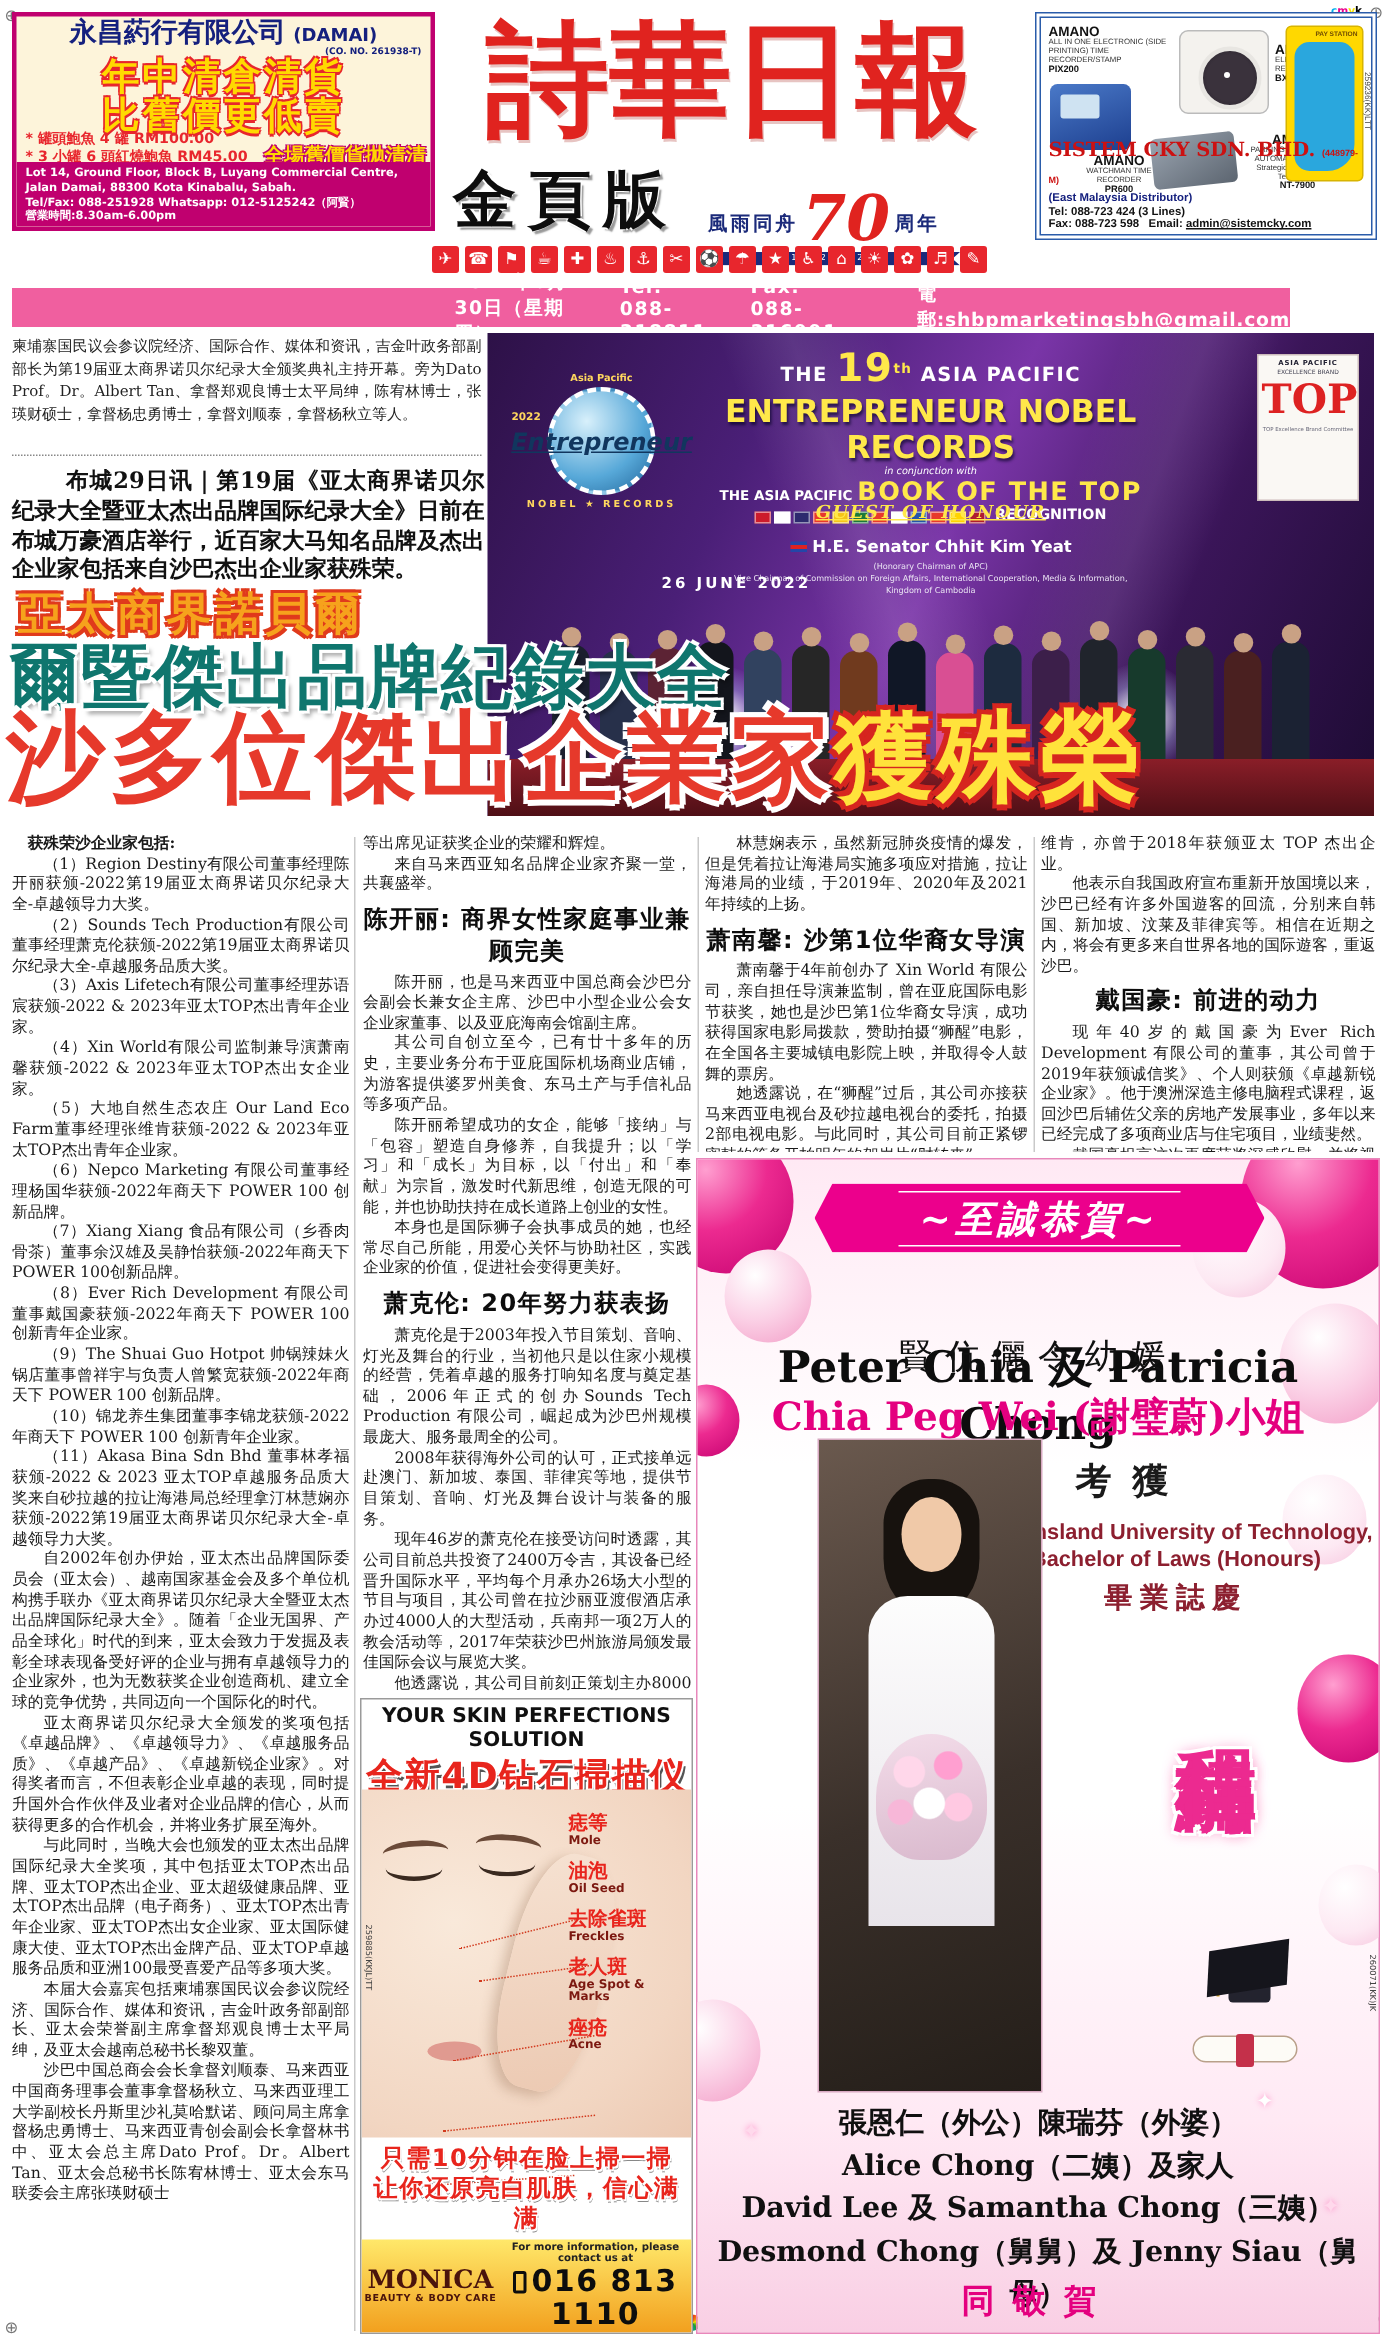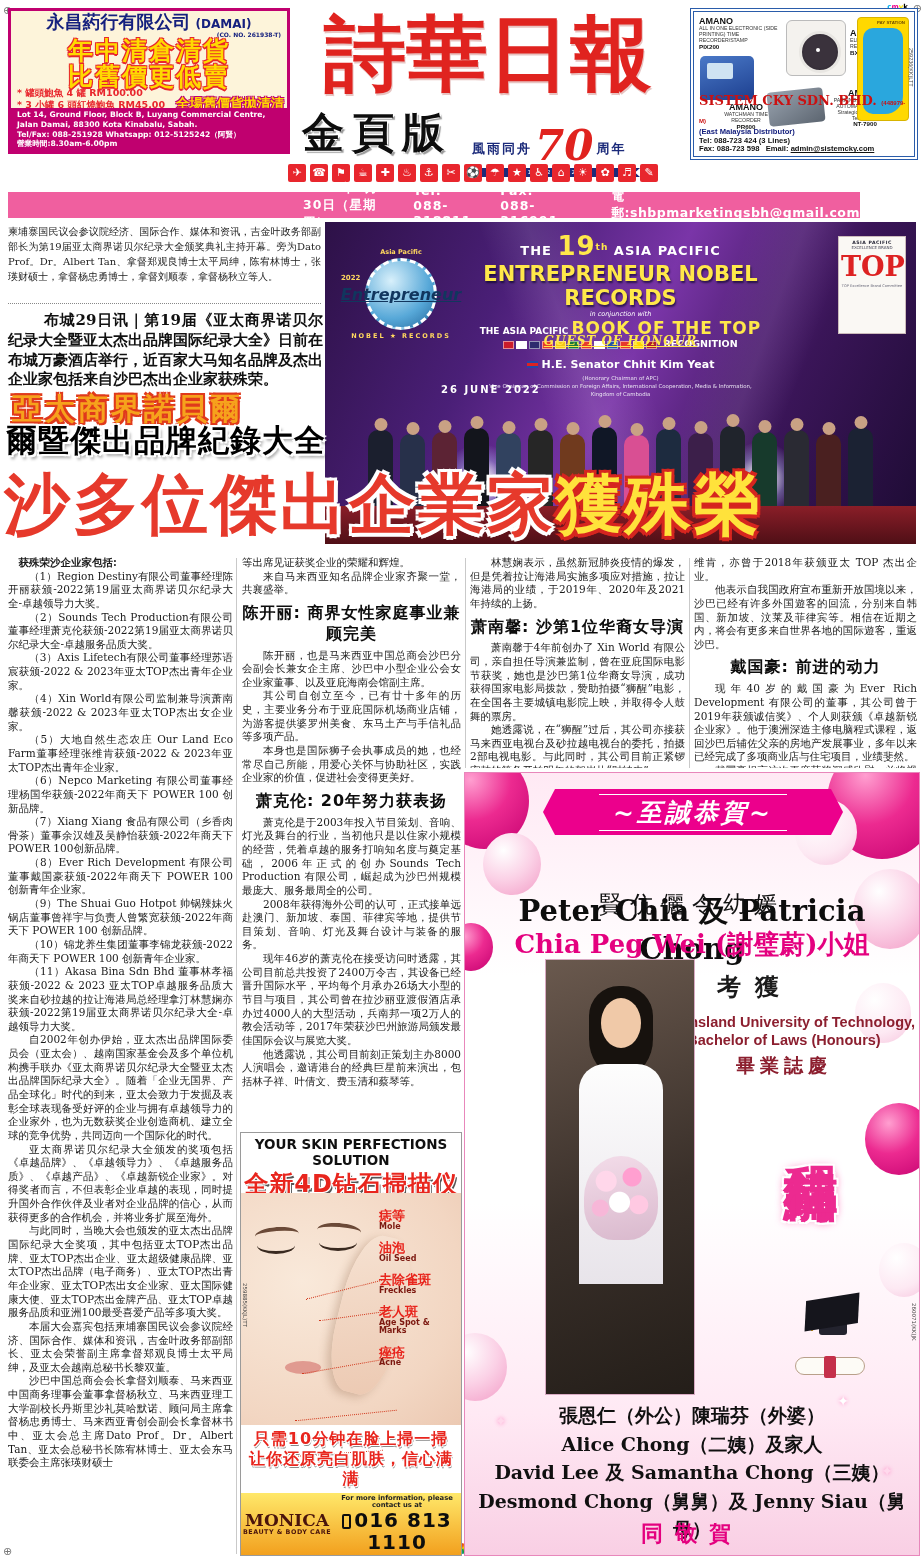--- a/index.html
+++ b/index.html
@@ -169,22 +169,22 @@
   #ph-carpet{position:absolute;left:0;right:0;bottom:0;height:38px;
     background:linear-gradient(#8a1e28,#4f0f16);}
   .spot{position:absolute;width:74px;height:74px;border-radius:50%;
     background:radial-gradient(circle,rgba(255,255,255,.95) 0 12%,rgba(190,205,255,.35) 45%,transparent 72%);}
   #spot1{left:118px;bottom:26px;}#spot2{right:118px;bottom:28px;}
 
   
   #kicker{position:absolute;left:12px;top:389px;z-index:6;font-weight:900;font-size:30px;
     letter-spacing:3px;color:#f6a21c;
     text-shadow:-2px -2px 0 #e03a1c,2px -2px 0 #e03a1c,-2px 2px 0 #e03a1c,2px 2px 0 #e03a1c,0 2px 0 #e03a1c;}
-  #headline1{position:absolute;left:6px;top:420px;z-index:6;font-weight:900;font-size:31px;
-    letter-spacing:1px;color:#000000;
+  #headline1{position:absolute;left:6px;top:420px;z-index:6;font-weight:900;font-size:47px;
+    letter-spacing:1px;color:#0f766e;
     text-shadow:-2px -2px 0 #fff,2px -2px 0 #fff,-2px 2px 0 #fff,2px 2px 0 #fff,3px 4px 3px rgba(0,0,0,.35);font-family:Liberation Mono, monospace;}
   #headline2{position:absolute;left:4px;top:470px;z-index:6;font-weight:900;font-size:66px;
     letter-spacing:3px;line-height:1.05;white-space:nowrap;}
   #headline2 .red{color:#e6392b;
     text-shadow:-3px -3px 0 #fff,3px -3px 0 #fff,-3px 3px 0 #fff,3px 3px 0 #fff,0 4px 0 #fff,4px 0 0 #fff;}
   #headline2 .yellow{color:#ffe23b;
     text-shadow:-3px -3px 0 #d6251f,3px -3px 0 #d6251f,-3px 3px 0 #d6251f,3px 3px 0 #d6251f,0 4px 0 #d6251f;}
 
   
   .bodycol{position:absolute;overflow:hidden;font-family:"DejaVu Serif","Liberation Serif",serif;
@@ -537,20 +537,21 @@
       <div class="k-p" data-name="article-paragraph">与此同时，当晚大会也颁发的亚太杰出品牌国际纪录大全奖项，其中包括亚太TOP杰出品牌、亚太TOP杰出企业、亚太超级健康品牌、亚太TOP杰出品牌（电子商务）、亚太TOP杰出青年企业家、亚太TOP杰出女企业家、亚太国际健康大使、亚太TOP杰出金牌产品、亚太TOP卓越服务品质和亚洲100最受喜爱产品等多项大奖。</div>
       <div class="k-p" data-name="article-paragraph">本届大会嘉宾包括柬埔寨国民议会参议院经济、国际合作、媒体和资讯，吉金叶政务部副部长、亚太会荣誉副主席拿督郑观良博士太平局绅，及亚太会越南总秘书长黎双董。</div>
       <div class="k-p" data-name="article-paragraph">沙巴中国总商会会长拿督刘顺泰、马来西亚中国商务理事会董事拿督杨秋立、马来西亚理工大学副校长丹斯里沙礼莫哈默诺、顾问局主席拿督杨忠勇博士、马来西亚青创会副会长拿督林书中、亚太会总主席Dato Prof。Dr。Albert Tan、亚太会总秘书长陈宥林博士、亚太会东马联委会主席张瑛财硕士</div>
     </div>
   <div class="bodycol" id="col2" data-name="article-column-2">
       <div class="k-cont" data-name="article-paragraph">等出席见证获奖企业的荣耀和辉煌。</div>
       <div class="k-p" data-name="article-paragraph">来自马来西亚知名品牌企业家齐聚一堂，共襄盛举。</div>
       <div class="k-h" data-name="article-paragraph">陈开丽: 商界女性家庭事业兼顾完美</div>
       <div class="k-p" data-name="article-paragraph">陈开丽，也是马来西亚中国总商会沙巴分会副会长兼女企主席、沙巴中小型企业公会女企业家董事、以及亚庇海南会馆副主席。</div>
       <div class="k-p" data-name="article-paragraph">其公司自创立至今，已有廿十多年的历史，主要业务分布于亚庇国际机场商业店铺，为游客提供婆罗州美食、东马土产与手信礼品等多项产品。</div>
+      <div class="k-p" data-name="article-paragraph">陈开丽希望成功的女企，能够「接纳」与「包容」塑造自身修养，自我提升；以「学习」和「成长」为目标，以「付出」和「奉献」为宗旨，激发时代新思维，创造无限的可能，并也协助扶持在成长道路上创业的女性。</div>
       <div class="k-p" data-name="article-paragraph">本身也是国际狮子会执事成员的她，也经常尽自己所能，用爱心关怀与协助社区，实践企业家的价值，促进社会变得更美好。</div>
       <div class="k-h" data-name="article-paragraph">萧克伦: 20年努力获表扬</div>
       <div class="k-p" data-name="article-paragraph">萧克伦是于2003年投入节目策划、音响、灯光及舞台的行业，当初他只是以住家小规模的经营，凭着卓越的服务打响知名度与奠定基础，2006年正式的创办Sounds Tech Production 有限公司，崛起成为沙巴州规模最庞大、服务最周全的公司。</div>
       <div class="k-p" data-name="article-paragraph">2008年获得海外公司的认可，正式接单远赴澳门、新加坡、泰国、菲律宾等地，提供节目策划、音响、灯光及舞台设计与装备的服务。</div>
       <div class="k-p" data-name="article-paragraph">现年46岁的萧克伦在接受访问时透露，其公司目前总共投资了2400万令吉，其设备已经晋升国际水平，平均每个月承办26场大小型的节目与项目，其公司曾在拉沙丽亚渡假酒店承办过4000人的大型活动，兵南邦一项2万人的教会活动等，2017年荣获沙巴州旅游局颁发最佳国际会议与展览大奖。</div>
       <div class="k-p" data-name="article-paragraph">他透露说，其公司目前刻正策划主办8000人演唱会，邀请港台的经典巨星前来演出，包括林子祥、叶倩文、费玉清和蔡琴等。</div>
     </div>
   <div class="bodycol" id="col3" data-name="article-column-3">
       <div class="k-p" data-name="article-paragraph">林慧娴表示，虽然新冠肺炎疫情的爆发，但是凭着拉让海港局实施多项应对措施，拉让海港局的业绩，于2019年、2020年及2021年持续的上扬。</div>
       <div class="k-h" data-name="article-paragraph">萧南馨: 沙第1位华裔女导演</div>

